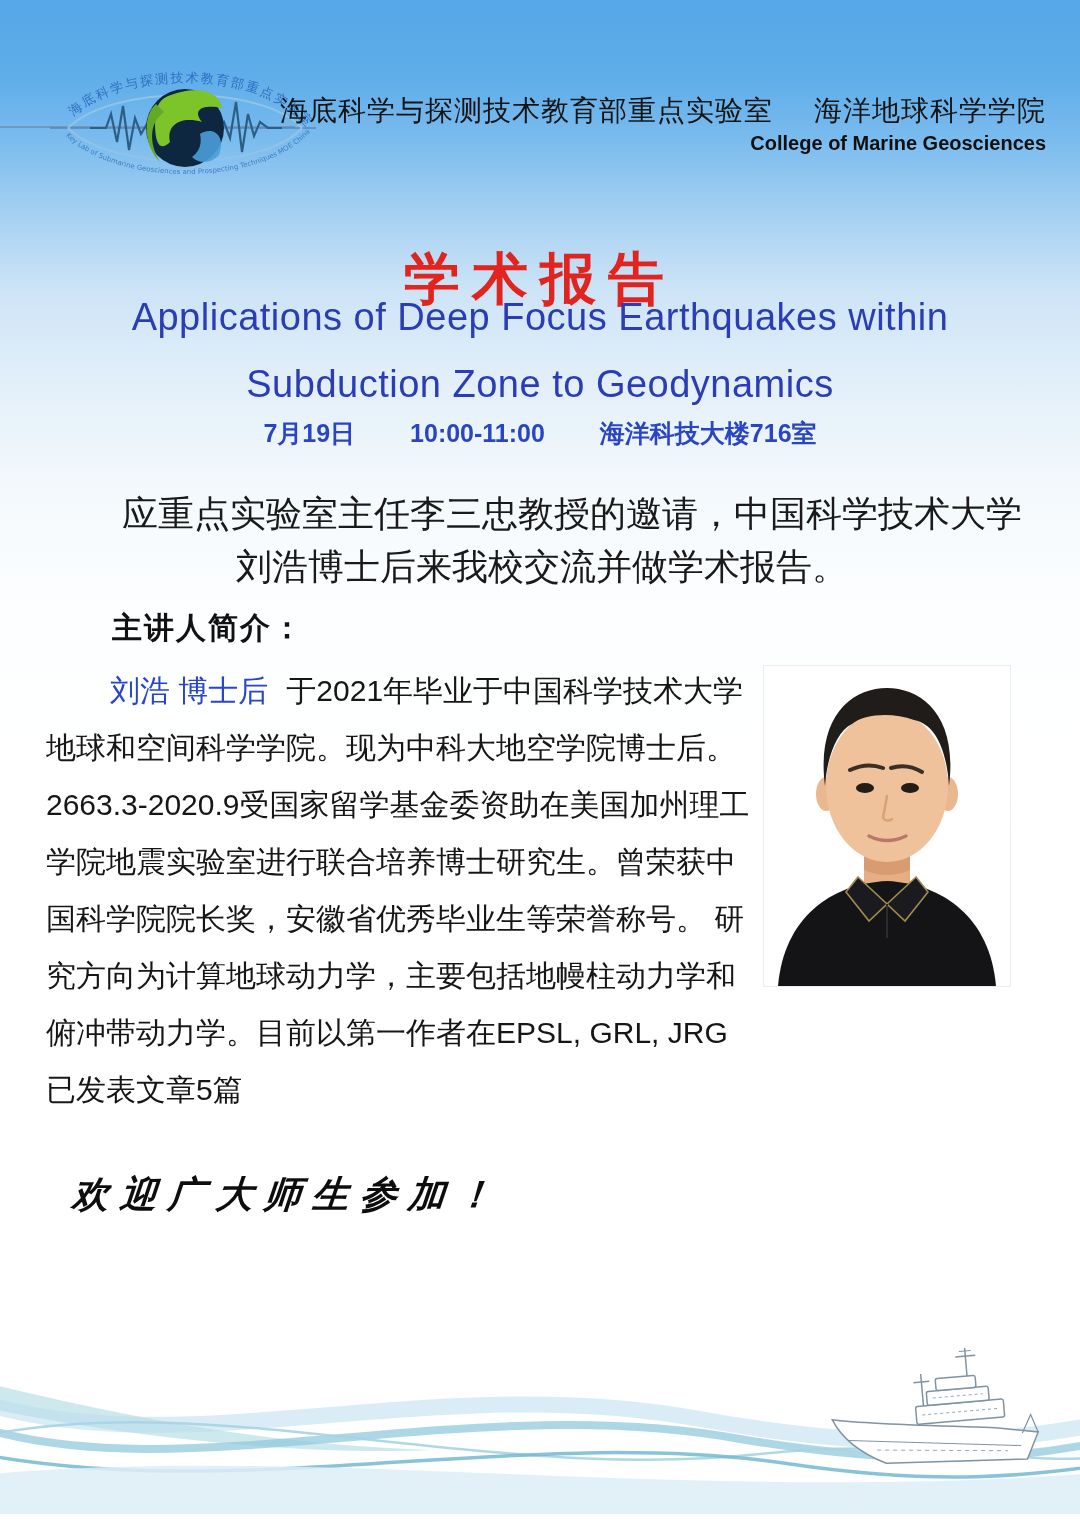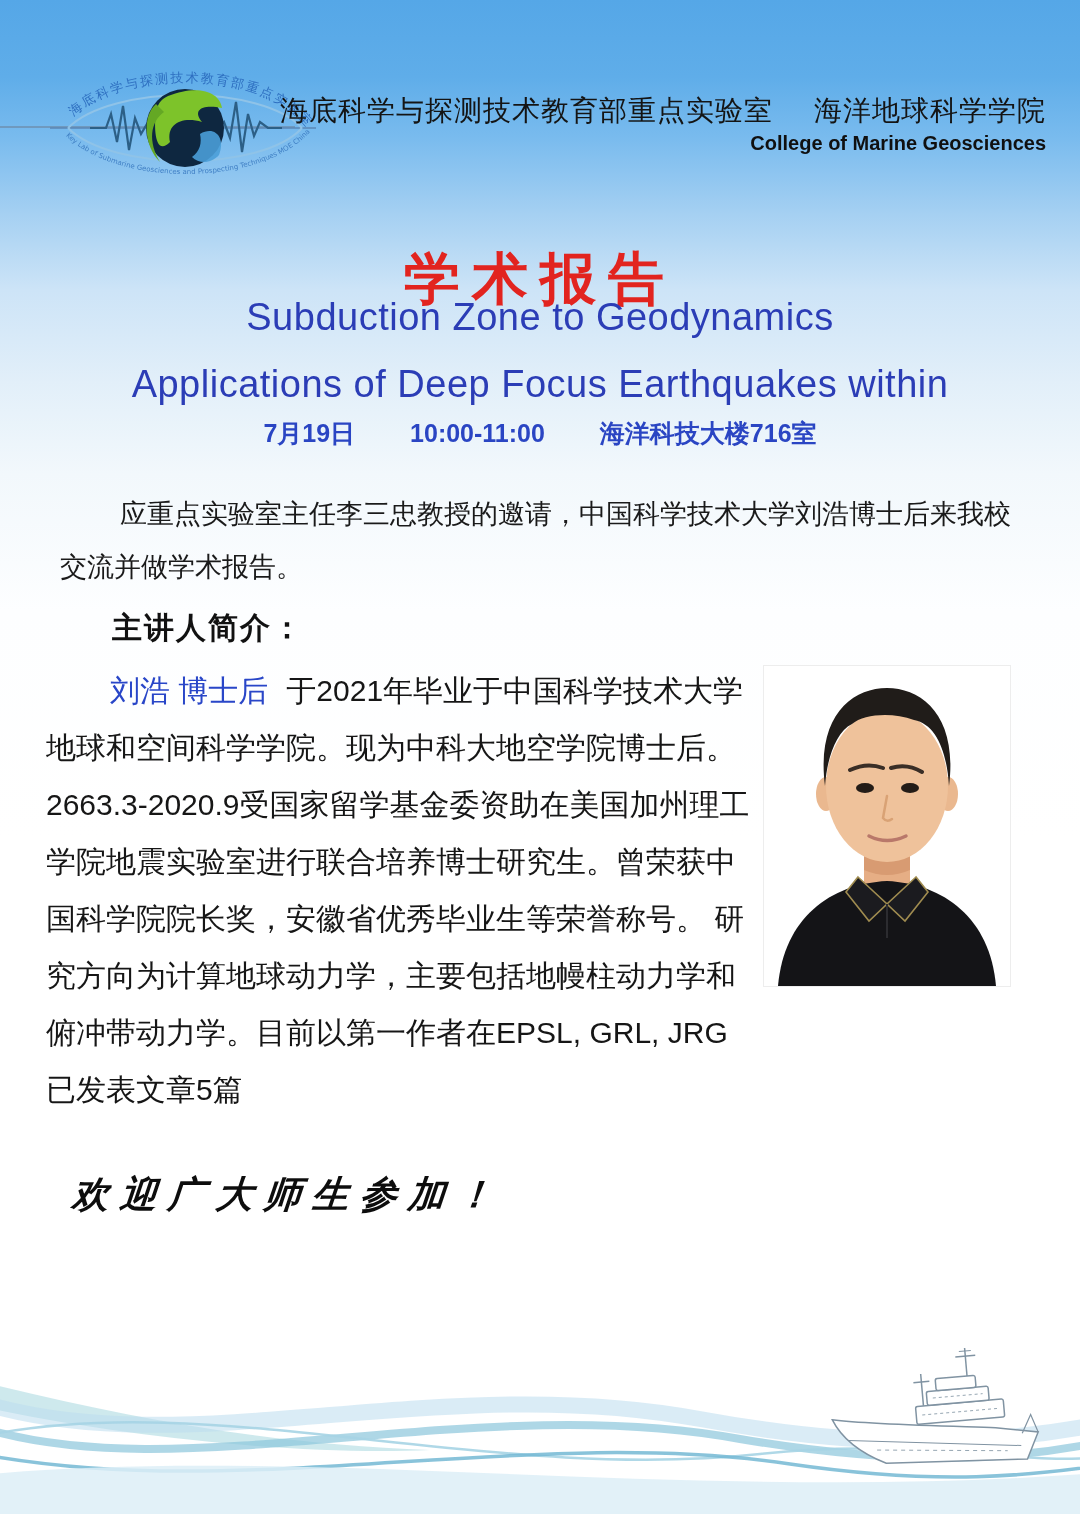--- a/index.html
+++ b/index.html
@@ -25,22 +25,22 @@
   
   .title-cn{position:absolute;top:202px;left:0;width:100%;text-align:center;
     font-size:56px;font-weight:900;color:#e2241f;letter-spacing:12px;margin-top:40px;}
   .title-en{position:absolute;top:284px;left:0;width:100%;text-align:center;
     color:#2b3db6;font-size:38px;line-height:67px;font-weight:500;letter-spacing:.5px;}
   .schedule{position:absolute;top:417px;left:0;width:100%;text-align:center;
     color:#2a45c3;font-size:25px;font-weight:700;}
   .schedule span{margin:0 24px;}
 
   
-  .intro{position:absolute;left:60px;top:487px;width:964px;font-size:27px;line-height:53px;
-    color:#1a1a1a;text-indent:60px;}
+  .intro{position:absolute;left:60px;top:487px;width:964px;font-size:36px;line-height:53px;
+    color:#1a1a1a;text-indent:60px;text-align:center;}
   .speaker-heading{position:absolute;left:112px;top:608px;font-size:30px;font-weight:700;color:#111;letter-spacing:2px;}
   .bio{position:absolute;left:46px;top:662px;width:708px;font-size:30px;line-height:57px;
     color:#161616;text-indent:64px;font-family:"Liberation Sans",sans-serif;}
   .bio .name{color:#2946c8;font-weight:400;margin-right:18px;}
 
   
   .photo{position:absolute;left:764px;top:666px;width:246px;height:320px;background:#ffffff;
     box-shadow:0 0 0 1px #ededed;}
   .photo svg{display:block;}
 
@@ -93,22 +93,22 @@
       <div class="hdr-cn">海底科学与探测技术教育部重点实验室</div>
     </div>
     <div class="hdr-col college">
       <div class="hdr-cn">海洋地球科学学院</div>
       <div class="hdr-en">College of Marine Geosciences</div>
     </div>
   </div>
 
   <div class="title-cn">学术报告</div>
   <div class="title-en">
+    <div>Applications of Deep Focus Earthquakes within</div>
     <div>Subduction Zone to Geodynamics</div>
-    <div>Applications of Deep Focus Earthquakes within</div>
   </div>
 
   <div class="schedule">
     <span>7月19日</span>
     <span>10:00-11:00</span>
     <span>海洋科技大楼716室</span>
   </div>
 
   <div class="intro serif">应重点实验室主任李三忠教授的邀请，中国科学技术大学刘浩博士后来我校交流并做学术报告。</div>
 

